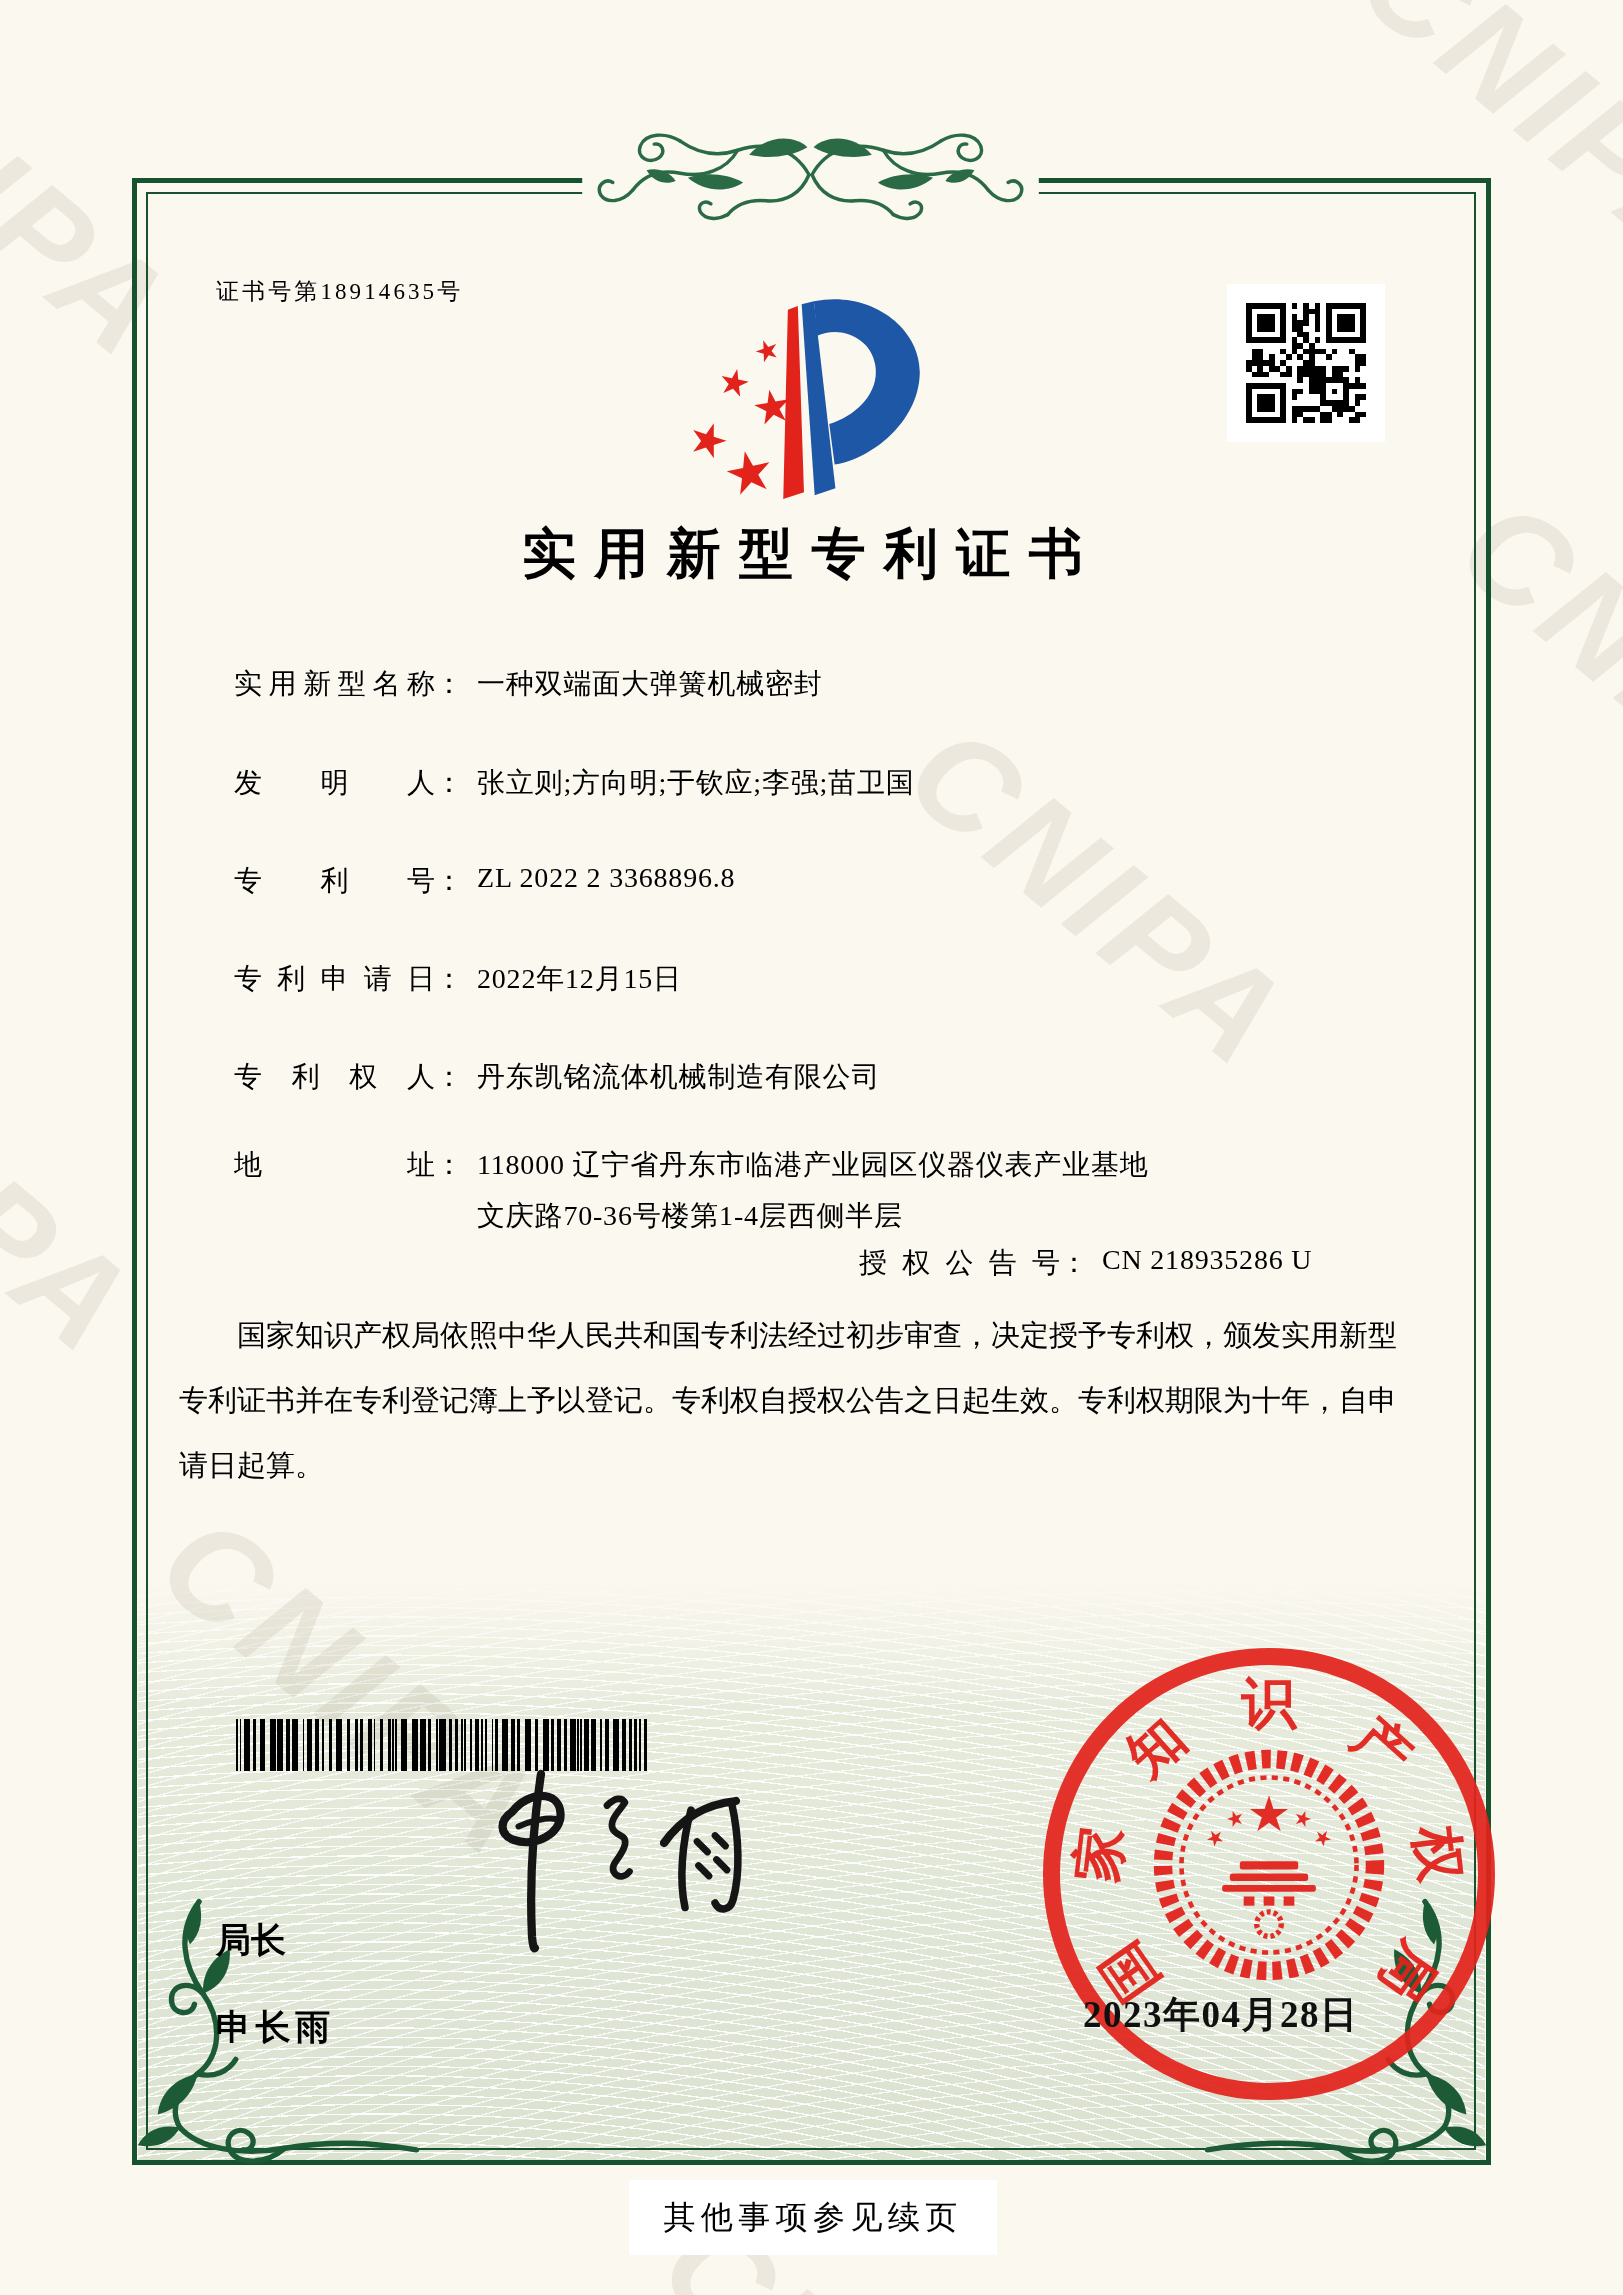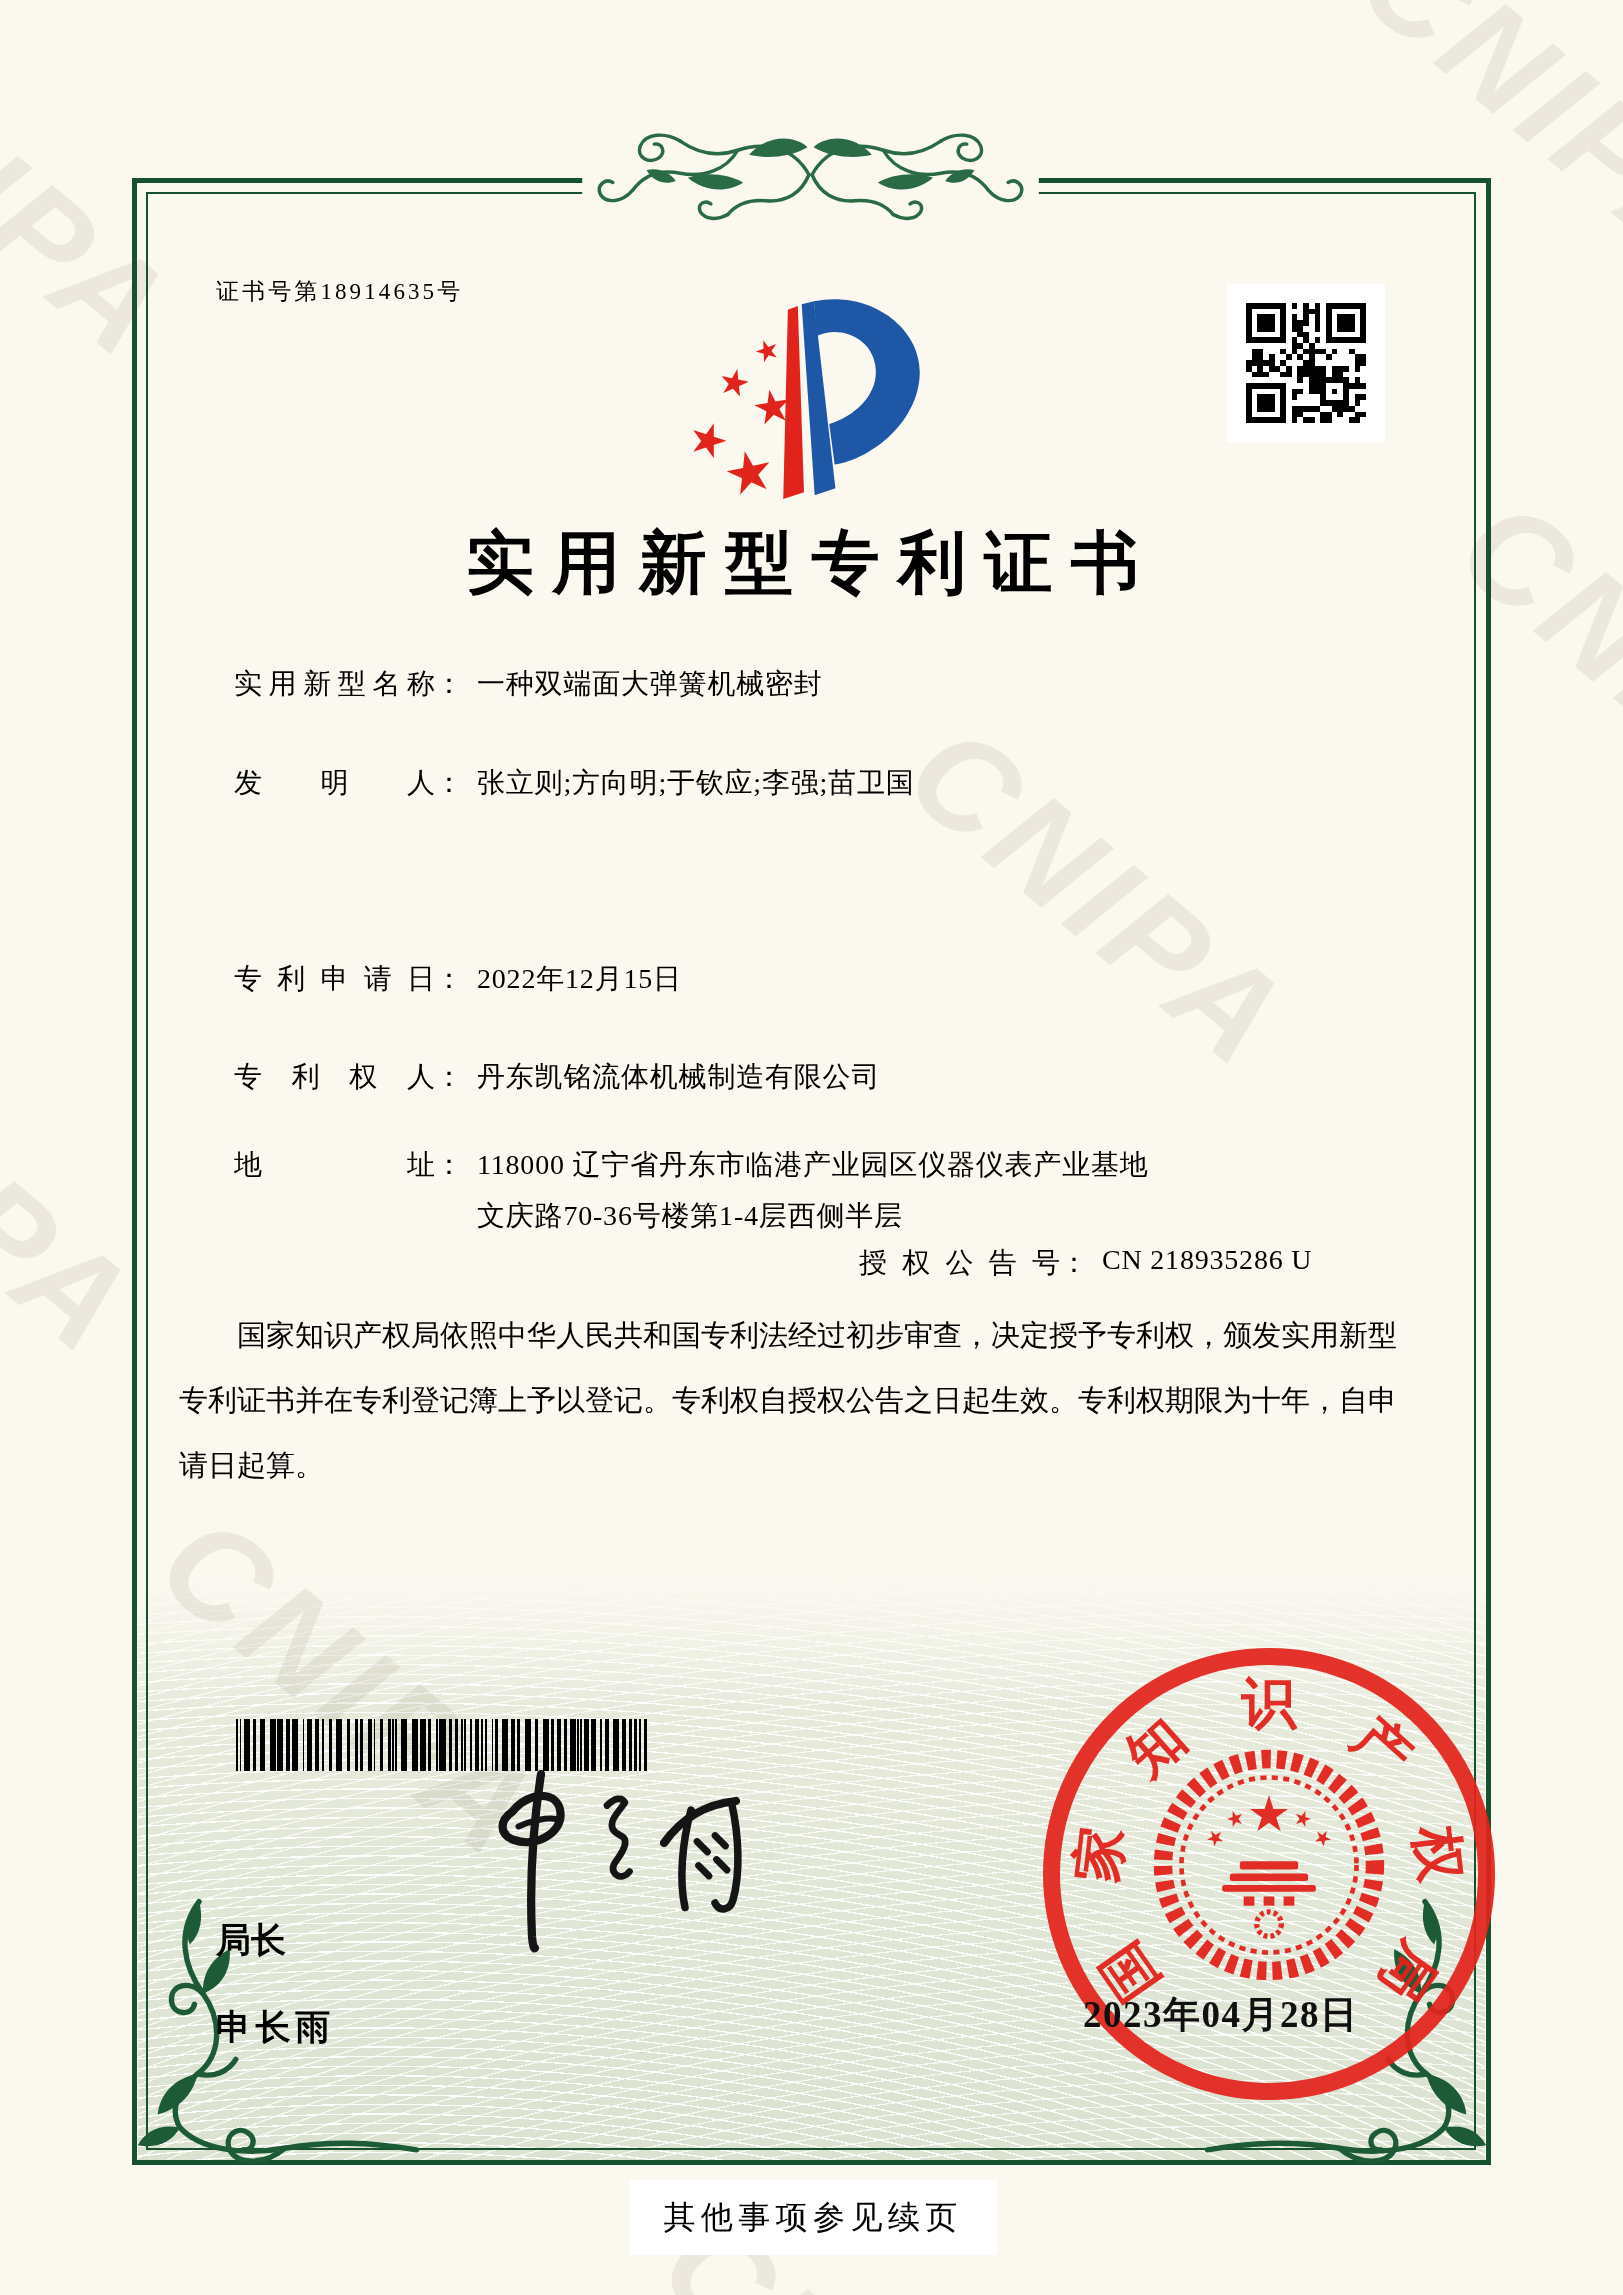--- a/index.html
+++ b/index.html
@@ -44,21 +44,21 @@
     font-size:23px; letter-spacing:3.1px; color:#000;
   }
   .logo { position:absolute; z-index:4; left:679px; top:299px; width:253px; height:207px; }
   .qr-box {
     position:absolute; z-index:4; left:1227px; top:284px;
     width:158px; height:158px; background:#fff; padding:19px;
   }
   .qr-box svg { width:120px; height:120px; display:block; }
   .title {
     position:absolute; z-index:4; left:132px; top:518px; width:1359px;
-    text-align:center; font-size:68px; font-weight:bold;
+    text-align:center; font-size:54px; font-weight:bold;
     letter-spacing:18.4px; color:#000; white-space:nowrap;
   }
   
   .row { position:absolute; z-index:4; left:198px; font-size:28px; color:#000; white-space:nowrap;margin-left:36px; }
   .row .label {
     display:inline-block; width:201px; vertical-align:top;
     text-align:justify; text-align-last:justify;
   }
   .row .colon { display:inline-block; vertical-align:top; }
   .row .value { display:inline-block; vertical-align:top; margin-left:14px; letter-spacing:0.8px; }
@@ -335,20 +335,23 @@
   </div>
 
   <div class="title">实用新型专利证书</div>
 
   <div class="row" style="top:665px;">
     <span class="label">实用新型名称</span><span class="colon">：</span><span class="value">一种双端面大弹簧机械密封</span>
   </div>
   <div class="row" style="top:764px;">
     <span class="label">发明人</span><span class="colon">：</span><span class="value">张立则;方向明;于钦应;李强;苗卫国</span>
   </div>
+  <div class="row" style="top:862px;">
+    <span class="label">专利号</span><span class="colon">：</span><span class="value">ZL 2022 2 3368896.8</span>
+  </div>
   <div class="row" style="top:960px;">
     <span class="label">专利申请日</span><span class="colon">：</span><span class="value">2022年12月15日</span>
   </div>
   <div class="row" style="top:1058px;">
     <span class="label">专利权人</span><span class="colon">：</span><span class="value">丹东凯铭流体机械制造有限公司</span>
   </div>
   <div class="row" style="top:1139px; line-height:51px;">
     <span class="label">地址</span><span class="colon">：</span><span class="value value2">118000 辽宁省丹东市临港产业园区仪器仪表产业基地
 文庆路70-36号楼第1-4层西侧半层</span>
   </div>

